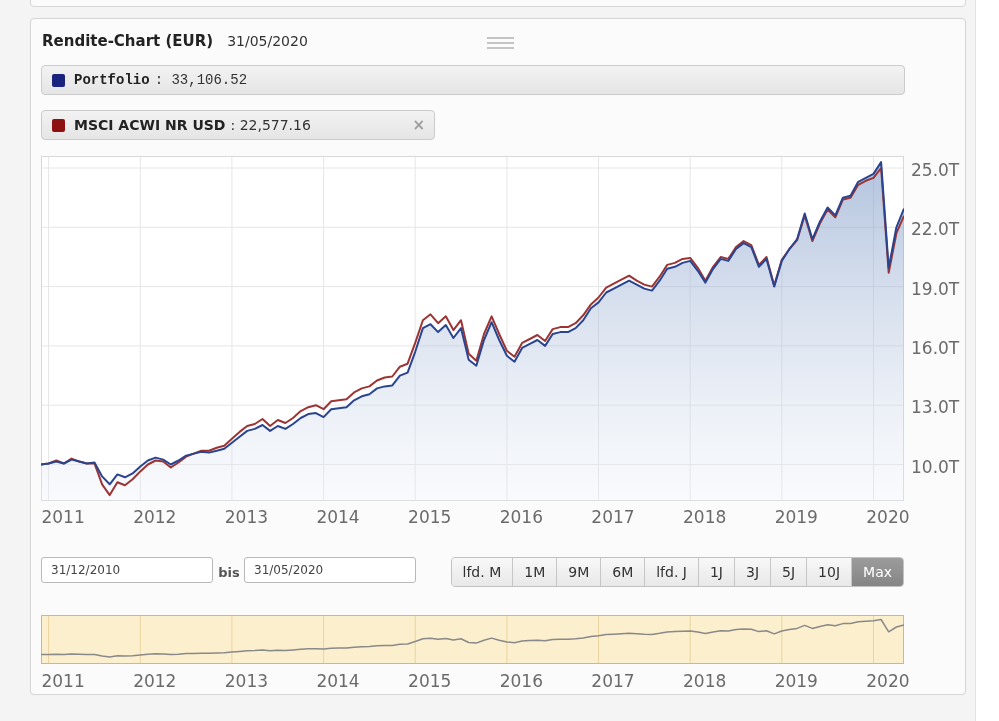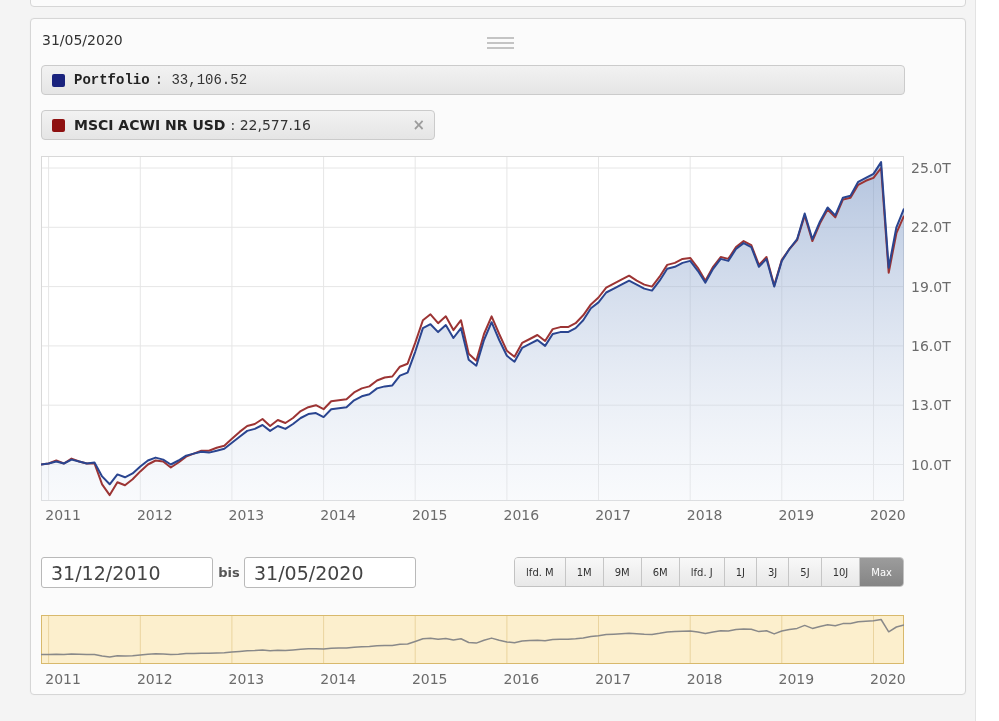--- a/index.html
+++ b/index.html
@@ -26,51 +26,52 @@
   .legend .sw{width:13px;height:13px;border-radius:2px;margin-right:9px;flex:none;}
   .legend .lname{font-weight:bold;color:#222;margin-right:5px;white-space:pre;}
   .legend .lval{white-space:pre;}
   .legend1{top:46px;width:864px;font-family:Liberation Mono, monospace;}
   .legend2{top:91px;width:394px;}
   .close{position:absolute;right:9px;top:5px;font-size:15px;font-weight:bold;color:#9c9c9c;cursor:pointer;line-height:19px;}
 
   .plot{position:absolute;left:10px;top:137px;width:863px;height:345px;}
   .plot svg,.nav svg{display:block;}
 
-  .axis-label{position:absolute;font-size:14px;color:#6b6b6b;white-space:nowrap;}
+  .axis-label{position:absolute;font-size:17px;color:#6b6b6b;white-space:nowrap;}
   .xlab{width:56px;text-align:center;top:488px;}
   .navlab{width:56px;text-align:center;top:652px;}
   .ylab{left:880px;}
 
-  .ctrl-input{position:absolute;top:538px;height:31px;width:172px;box-sizing:border-box;
+  .ctrl-input{position:absolute;top:538px;height:26px;width:172px;box-sizing:border-box;
     border:1px solid #b9b9b9;border-radius:3px;background:#fff;
-    font-family:"DejaVu Sans","Liberation Sans",sans-serif;font-size:19px;color:#444;padding:0 9px;}
+    font-family:"DejaVu Sans","Liberation Sans",sans-serif;font-size:12px;color:#444;padding:0 9px;}
   #input-from{left:10px;} #input-to{left:213px;}
   .bis{position:absolute;left:184px;top:546px;width:28px;text-align:center;font-size:13px;font-weight:bold;color:#555;}
 
   .btn-group{position:absolute;top:538px;right:61px;height:30px;display:flex;box-sizing:border-box;
     border:1px solid #c2c2c2;border-radius:4px;overflow:hidden;background:#eee;}
   .rbtn{height:100%;border:none;border-right:1px solid #c6c6c6;
     background:linear-gradient(#f8f8f8,#e8e8e8);
-    font-family:"DejaVu Sans","Liberation Sans",sans-serif;font-size:10px;color:#333;
+    font-family:"DejaVu Sans","Liberation Sans",sans-serif;font-size:14px;color:#333;
     padding:0 11px;cursor:pointer;white-space:pre;}
   .rbtn:last-child{border-right:none;}
   .rbtn.active{background:linear-gradient(#9c9c9c,#858585);color:#fff;}
 
   .nav{position:absolute;left:10px;top:596px;width:863px;height:49px;}
 </style>
 </head>
 <body>
 
 <div class="right-gutter"></div>
 <div class="prev-panel"></div>
 
 <div class="panel">
 
   <div class="hdr">
+    <span class="title">Rendite-Chart (EUR)</span>
     <span class="hdr-date">31/05/2020</span>
   </div>
   <div class="drag">
       <i></i>
       <i></i>
       <i></i>
     </div>
 
   <div class="legend legend1">
     <span class="sw" id="sw-portfolio" style="background: rgb(26, 35, 126);"></span>

